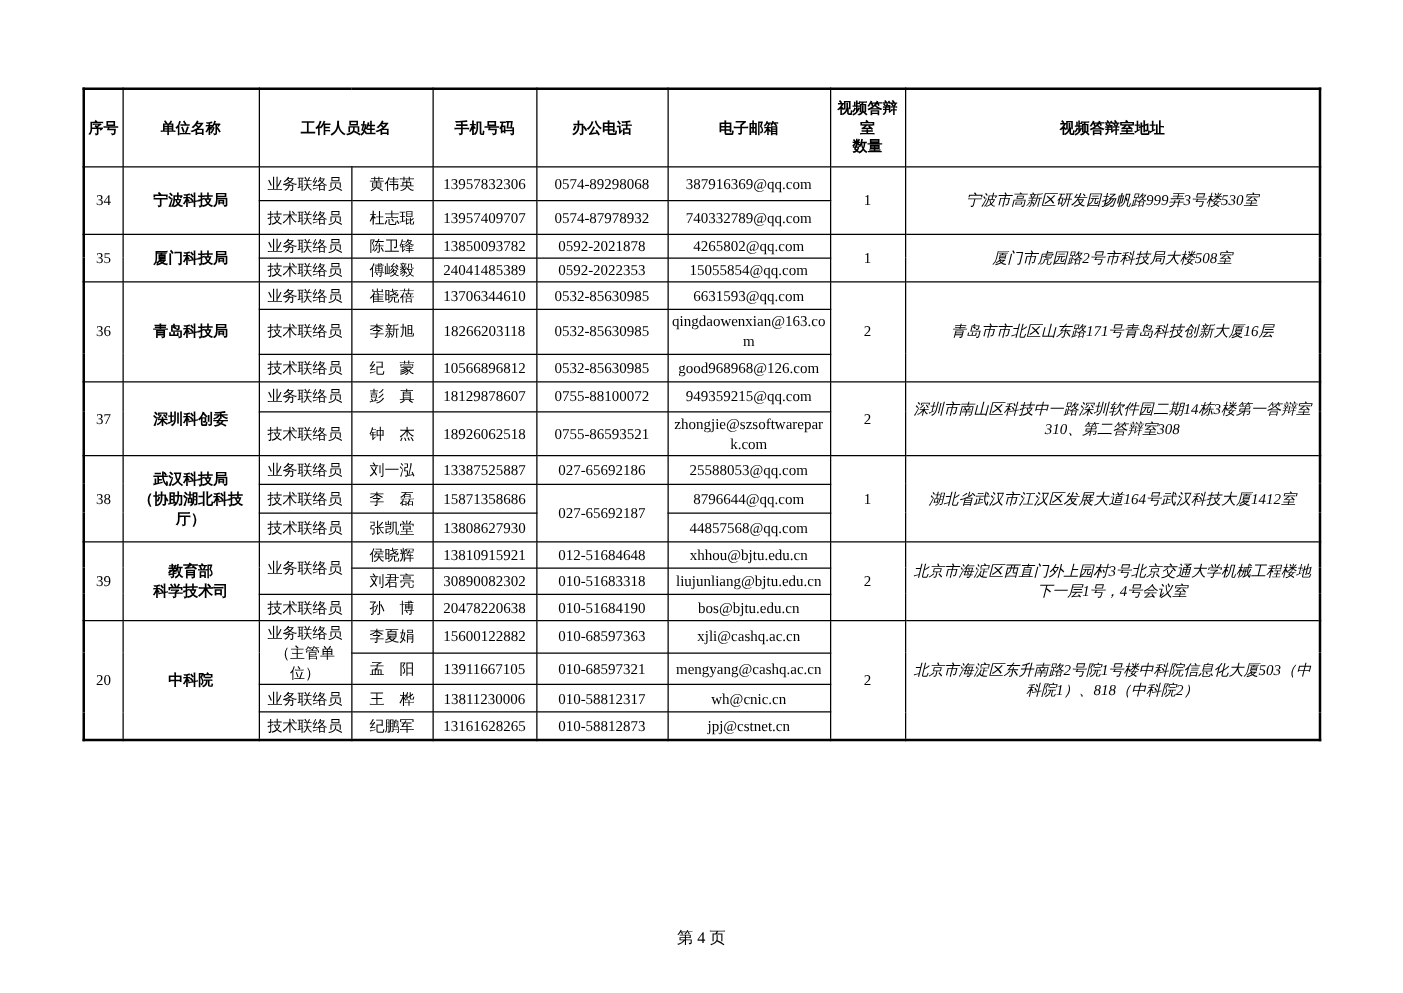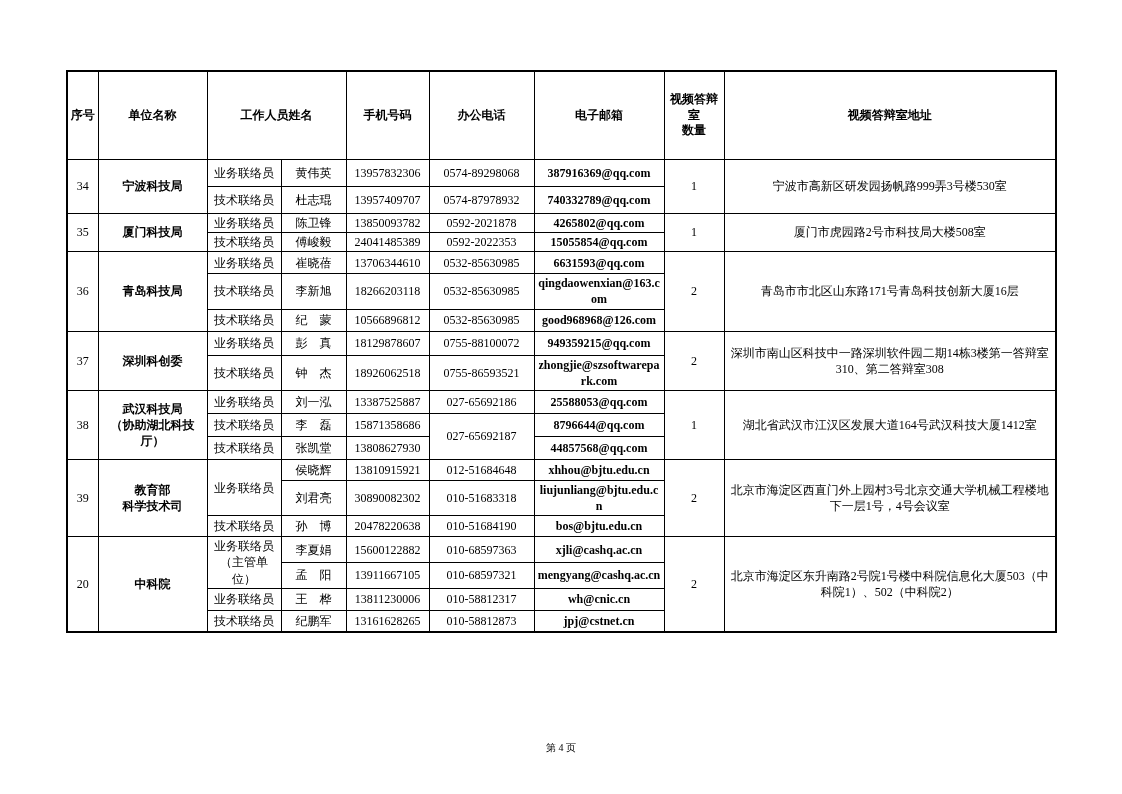--- a/index.html
+++ b/index.html
@@ -25,49 +25,49 @@
   table.contact th, table.contact td {
     border: 1px solid #000;
     overflow: hidden;
     white-space: pre-line;
     vertical-align: middle;
   }
   table.contact th {
     font-weight: bold;
     font-size: 12px;
     text-align: center;
-    padding: 20px 1px;
+    padding: 7px 1px;
     line-height: 1.3;
     height: 33px;
   }
   table.contact td {
     font-size: 12px;
     text-align: center;
     padding: 1px 2px;
     line-height: 1.35;
   }
   td.col-email {
     text-align: left;
     padding-left: 4px;
     font-size: 11px;
     word-break: break-all;
-    font-weight: bold;
   }
   td.col-address {
     text-align: left;
     padding-left: 6px;
     padding-right: 4px;
+    font-style: italic;
   }
   td.col-unit { line-height: 1.45; font-weight: bold; }
   .footer {
     position: absolute;
     left: 0; top: 741px;
     width: 100%;
     text-align: center;
-    font-size: 10px;
+    font-size: 13px;
   }
 </style>
 </head>
 <body>
 
 <div class="table-wrap">
   <table class="contact">
     <colgroup>
       <col style="width:31px">
       <col style="width:109px">
@@ -225,21 +225,21 @@
         <tr style="height: 22px;">
           <td class="col-no" rowspan="4">20</td>
           <td class="col-unit" rowspan="4">中科院</td>
           <td class="col-role" rowspan="2">业务联络员
 （主管单位）</td>
           <td class="col-name">李夏娟</td>
           <td class="col-mobile">15600122882</td>
           <td class="col-office">010-68597363</td>
           <td class="col-email">xjli@cashq.ac.cn</td>
           <td class="col-count" rowspan="4">2</td>
-          <td class="col-address" rowspan="4">北京市海淀区东升南路2号院1号楼中科院信息化大厦503（中科院1）、502（中科院2）</td>
+          <td class="col-address" rowspan="4">北京市海淀区东升南路2号院1号楼中科院信息化大厦503（中科院1）、818（中科院2）</td>
         </tr>
         <tr style="height: 22px;">
           <td class="col-name">孟　阳</td>
           <td class="col-mobile">13911667105</td>
           <td class="col-office">010-68597321</td>
           <td class="col-email">mengyang@cashq.ac.cn</td>
         </tr>
         <tr style="height: 22px;">
           <td class="col-role">业务联络员</td>
           <td class="col-name">王　桦</td>

